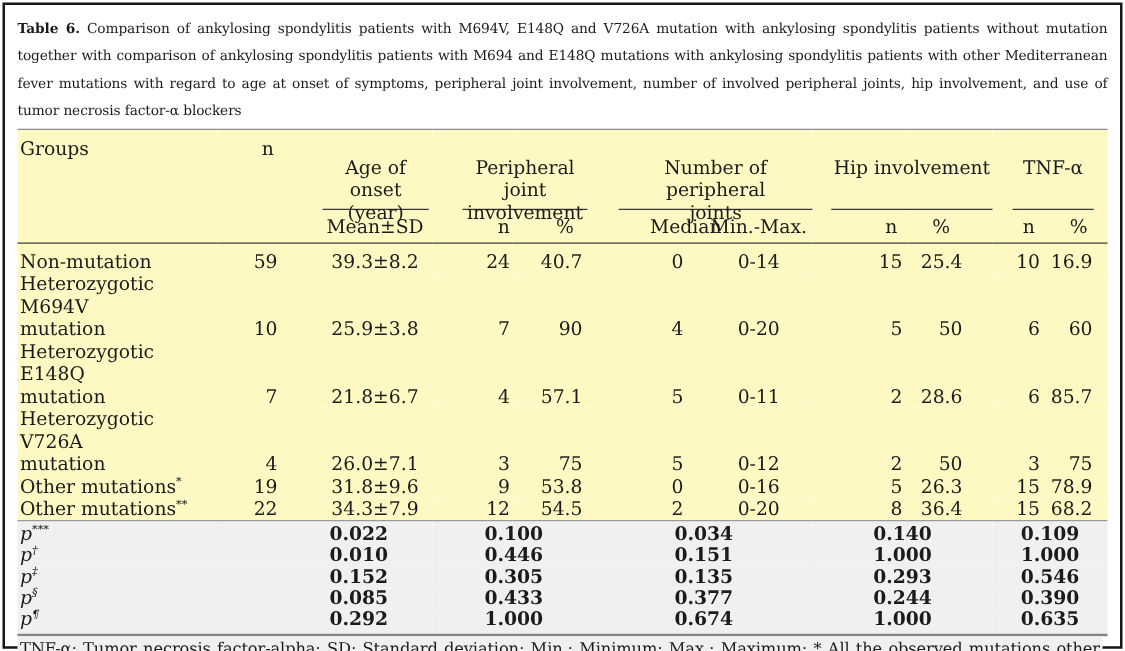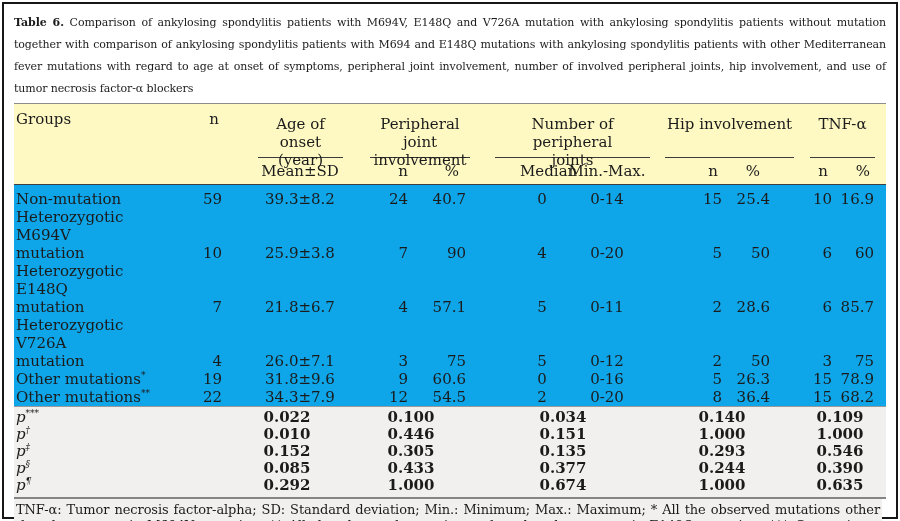--- a/index.html
+++ b/index.html
@@ -7,36 +7,36 @@
   .frame{box-sizing:border-box;margin:2px;border:2px solid #161616;width:896px;height:517px;
     padding:8px 10px 0 10px;display:flex;flex-direction:column;}
   .title{font-size:11px;line-height:22px;text-align:justify;letter-spacing:-0.1px;}
   .title .tlabel{font-weight:bold;}
   table.tbl{width:872px;border-collapse:collapse;table-layout:fixed;margin-top:3px;
     border-top:1px solid #8c8c8c;}
   thead{background:#fef9c3;}
   thead th{font-weight:normal;font-size:15px;line-height:18px;padding:0;}
   th.h-groups{text-align:left;vertical-align:top;padding:6px 0 0 2px;border-bottom:1px solid #3f3f3f;}
   th.h-n{text-align:center;vertical-align:top;padding:6px 9px 0 0;text-align:right;border-bottom:1px solid #3f3f3f;}
-  th.grp{vertical-align:top;padding-top:11px;}
+  th.grp{vertical-align:top;padding-top:21px;}
   .gbox{height:42px;border-bottom:1px solid #3b3b3b;text-align:center;}
   th.g-age{padding-left:30px;padding-right:3px;}
   th.g-pji{padding-left:24px;padding-right:6px;}
   th.g-npj{padding-left:19px;padding-right:0;}
   th.g-hip{padding-left:15px;padding-right:0;}
   th.g-tnf{padding-left:16px;padding-right:11px;}
   tr.sub th{height:26px;vertical-align:middle;border-bottom:1px solid #3f3f3f;text-align:center;}
   th.sh-age{padding-left:26px;}
   th.sh-n1{padding-left:50px;}
   th.sh-p1{padding-left:18px;}
   th.sh-med{padding-left:44px;}
   th.sh-n2{padding-left:50px;}
   th.sh-p2{padding-right:14px;}
   th.sh-n3{padding-left:12px;}
-  tbody.data{background:#0ea5e9;}
+  tbody.data{background:#fef9c3;}
   tbody.data td{font-size:15px;line-height:18px;vertical-align:bottom;padding:0;}
   tbody.data tr:first-child td{padding-top:5px;}
   td.c-label{text-align:left;padding-left:2px !important;}
   td.num{text-align:right;}
   td.c-n{padding-right:6px !important;}
   td.c-age{text-align:center;padding-left:26px !important;}
   td.c-pjn{padding-right:2px !important;}
   td.c-pjp{padding-right:10px !important;margin-top:40px;}
   td.c-med{text-align:center;padding-left:44px !important;}
   td.c-mm{text-align:center;}
@@ -180,21 +180,21 @@
         <td class="num c-hn">2</td>
         <td class="num c-hp">50</td>
         <td class="num c-tn">3</td>
         <td class="num c-tp">75</td>
       </tr>
       <tr>
         <td class="c-label"><span>Other mutations</span><sup>*</sup><div></div></td>
         <td class="num c-n">19</td>
         <td class="c-age">31.8±9.6</td>
         <td class="num c-pjn">9</td>
-        <td class="num c-pjp">60.6</td>
+        <td class="num c-pjp">53.8</td>
         <td class="c-med">0</td>
         <td class="c-mm">0-16</td>
         <td class="num c-hn">5</td>
         <td class="num c-hp">26.3</td>
         <td class="num c-tn">15</td>
         <td class="num c-tp">78.9</td>
       </tr>
       <tr>
         <td class="c-label"><span>Other mutations</span><sup>**</sup><div></div></td>
         <td class="num c-n">22</td>

